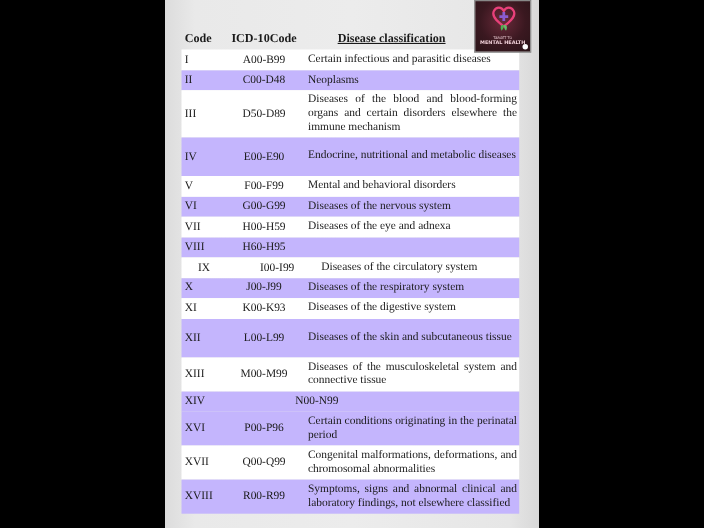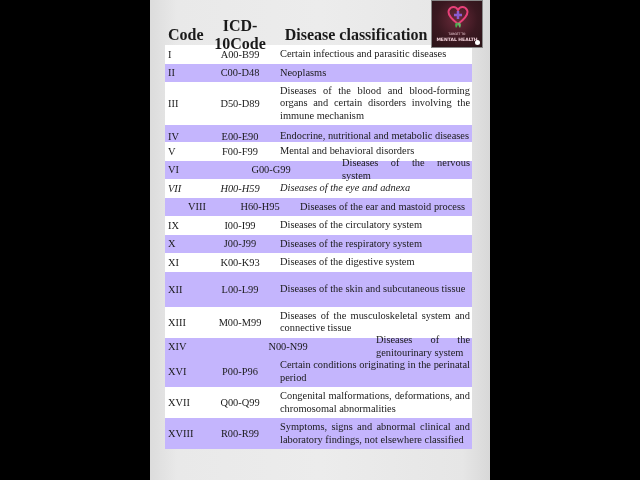--- a/index.html
+++ b/index.html
@@ -9,27 +9,27 @@
     }
     .strip {
       position: absolute; left: 150px; top: 0; width: 340px; height: 480px;
       background: linear-gradient(90deg, #dcdcdc 0%, #e9e9e9 8%, #ececec 50%, #e6e6e6 92%, #d8d8d8 100%);
     }
     .table {
       position: absolute; left: 165px; top: 25px; width: 307px;
       font-size: 10.4px; color: #1a1a1a;
     }
     .row { display: flex; align-items: center; }
-    .row.header { height: 20px; font-weight: bold; font-size: 16px; }
+    .row.header { height: 20px; font-weight: bold; font-size: 11px; }
     .row.white { background: #ffffff; }
     .row.gray { background: #c4b5fd; }
     .c-code { width: 40px; padding-left: 3px; box-sizing: border-box; }
     .c-icd { width: 70px; text-align: center; }
     .c-desc { flex: 1; padding: 0 2px 0 5px; line-height: 12.4px; text-align: justify; }
-    .row.header .c-desc { text-align: center; padding-right: 40px; }
+    .row.header .c-desc { text-align: center; padding-right: 40px; text-decoration: underline; }
     .logo {
       position: absolute; left: 431px; top: 0; width: 52px; height: 48px;
       background: radial-gradient(circle at 50% 40%, #6a2a3a 0%, #3a1820 55%, #2a1418 100%);
       border: 1px solid #888; box-sizing: border-box;
     }
     .logo svg { position: absolute; left: 14px; top: 3px; }
     .logo-text {
       position: absolute; left: 0; right: 0; top: 31px; text-align: center;
       font-family: "DejaVu Sans", sans-serif; color: #f0d0d8; line-height: 5px;
     }
@@ -58,48 +58,47 @@
         <div class="c-desc">Certain infectious and parasitic diseases</div>
       </div>
       <div class="row gray" style="height: 18.5px;">
         <div class="c-code">II</div>
         <div class="c-icd">C00-D48</div>
         <div class="c-desc">Neoplasms</div>
       </div>
       <div class="row white" style="height: 43px;">
         <div class="c-code">III</div>
         <div class="c-icd">D50-D89</div>
-        <div class="c-desc">Diseases of the blood and blood-forming organs and certain disorders involving the immune mechanism</div>
+        <div class="c-desc">Diseases of the blood and blood-forming organs and certain disorders elsewhere the immune mechanism</div>
       </div>
-      <div class="row gray" style="height: 17px; align-items: flex-end;">
+      <div class="row gray" style="height: 35px;">
         <div class="c-code">IV</div>
         <div class="c-icd">E00-E90</div>
         <div class="c-desc">Endocrine, nutritional and metabolic diseases</div>
       </div>
       <div class="row white" style="height: 18.5px;">
         <div class="c-code">V</div>
         <div class="c-icd">F00-F99</div>
         <div class="c-desc">Mental and behavioral disorders</div>
       </div>
-      <div class="row gray" style="height: 18.5px; gap: 31px;">
+      <div class="row gray" style="height: 18.5px;">
         <div class="c-code">VI</div>
         <div class="c-icd">G00-G99</div>
         <div class="c-desc">Diseases of the nervous system</div>
       </div>
-      <div class="row white" style="height: 18.5px; font-style: italic;">
+      <div class="row white" style="height: 18.5px;">
         <div class="c-code">VII</div>
         <div class="c-icd">H00-H59</div>
         <div class="c-desc">Diseases of the eye and adnexa</div>
       </div>
-      <div class="row gray" style="height: 18.5px; padding-left: 20px;">
+      <div class="row gray" style="height: 18.5px;">
         <div class="c-code">VIII</div>
         <div class="c-icd">H60-H95</div>
-        <div class="c-desc">Diseases of the ear and mastoid process</div>
       </div>
-      <div class="row white" style="height: 18.5px;">
+      <div class="row white" style="height: 18.5px; padding-left: 12px;">
         <div class="c-code">IX</div>
         <div class="c-icd">I00-I99</div>
         <div class="c-desc">Diseases of the circulatory system</div>
       </div>
       <div class="row gray" style="height: 18.5px;">
         <div class="c-code">X</div>
         <div class="c-icd">J00-J99</div>
         <div class="c-desc">Diseases of the respiratory system</div>
       </div>
       <div class="row white" style="height: 18.5px;">
@@ -113,21 +112,20 @@
         <div class="c-desc">Diseases of the skin and subcutaneous tissue</div>
       </div>
       <div class="row white" style="height: 31px; justify-content: space-between;">
         <div class="c-code">XIII</div>
         <div class="c-icd">M00-M99</div>
         <div class="c-desc">Diseases of the musculoskeletal system and connective tissue</div>
       </div>
       <div class="row gray" style="height: 18.5px; gap: 48px;">
         <div class="c-code">XIV</div>
         <div class="c-icd">N00-N99</div>
-        <div class="c-desc">Diseases of the genitourinary system</div>
       </div>
       <div class="row gray" style="height: 31px; justify-content: flex-end;">
         <div class="c-code">XVI</div>
         <div class="c-icd">P00-P96</div>
         <div class="c-desc">Certain conditions originating in the perinatal period</div>
       </div>
       <div class="row white" style="height: 31px;">
         <div class="c-code">XVII</div>
         <div class="c-icd">Q00-Q99</div>
         <div class="c-desc">Congenital malformations, deformations, and chromosomal abnormalities</div>

